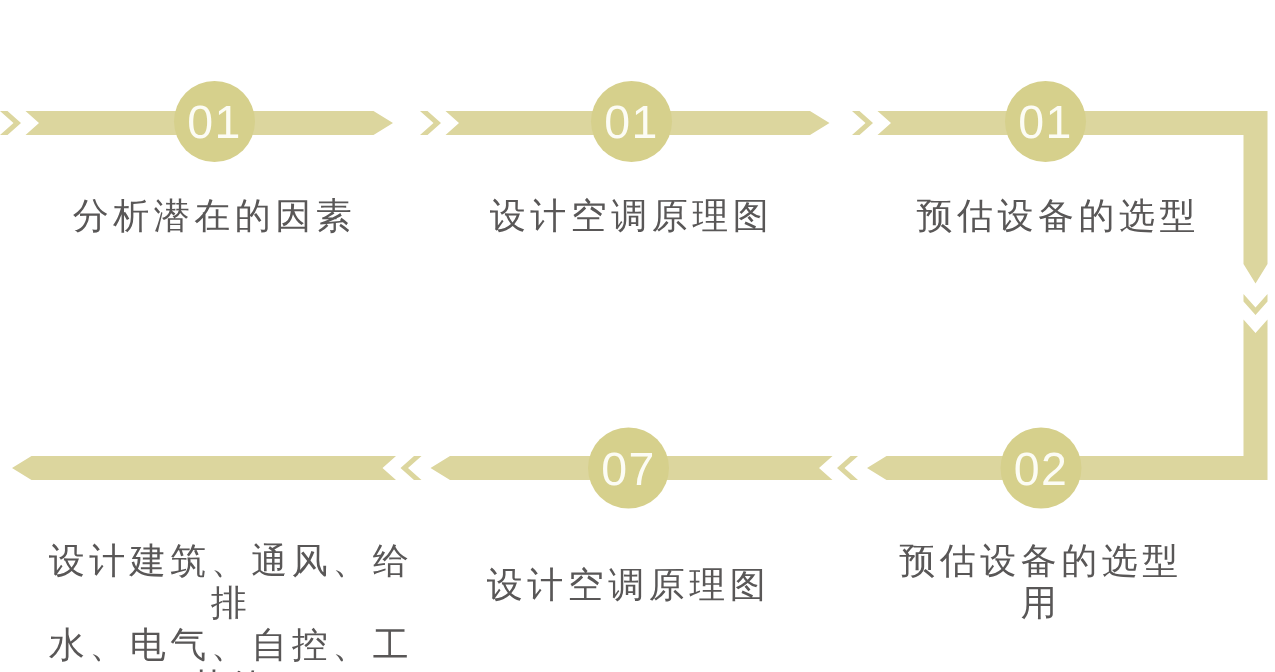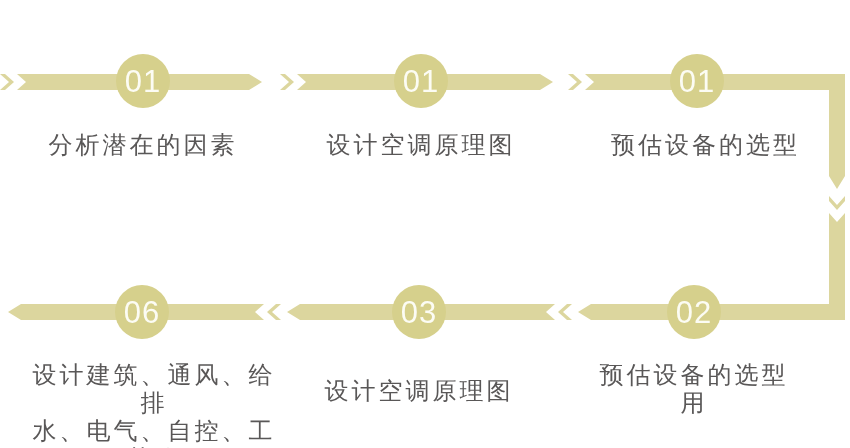--- a/index.html
+++ b/index.html
@@ -92,24 +92,21 @@
   </div>
   <div class="step-label" style="left:540px; top:131px;text-align:right;">预估设备的选型</div>
 
   <div class="step-circle" style="left:667px; top:285px;">
     <span class="step-number">02</span>
   </div>
   <div class="step-label" style="left:564px; top:361px;">预估设备的选型
 用</div>
 
   <div class="step-circle" style="left:392px; top:285px;">
-    <span class="step-number">03</span>
+    <span class="step-number">07</span>
   </div>
   <div class="step-label" style="left:289px; top:361px;margin-top:16px;">设计空调原理图</div>
 
-  <div class="step-circle" style="left:115px; top:285px;">
-    <span class="step-number">06</span>
-  </div>
   <div class="step-label" style="left:24px; top:361px;">设计建筑、通风、给排
 水、电气、自控、工艺管
 道图纸</div>
 
 </div>
 
 </body></html>

